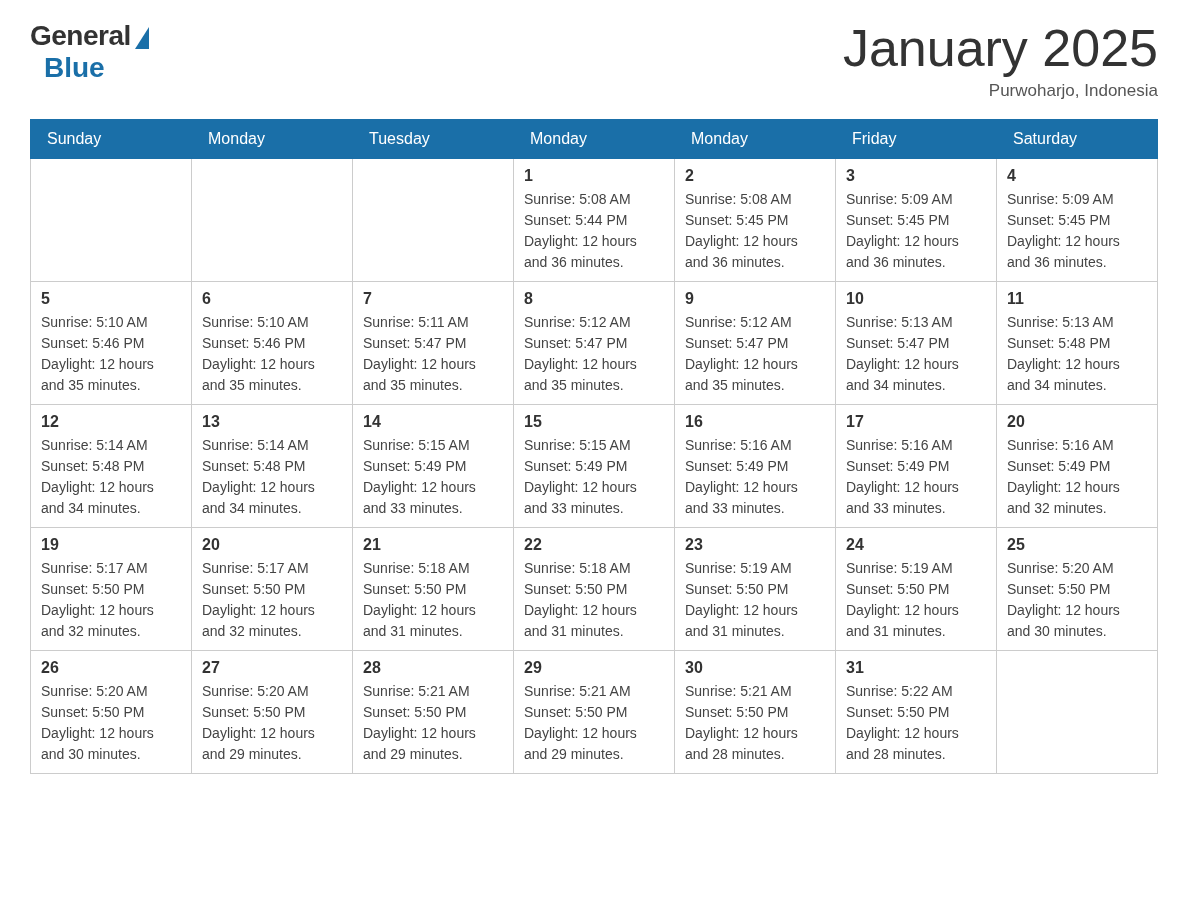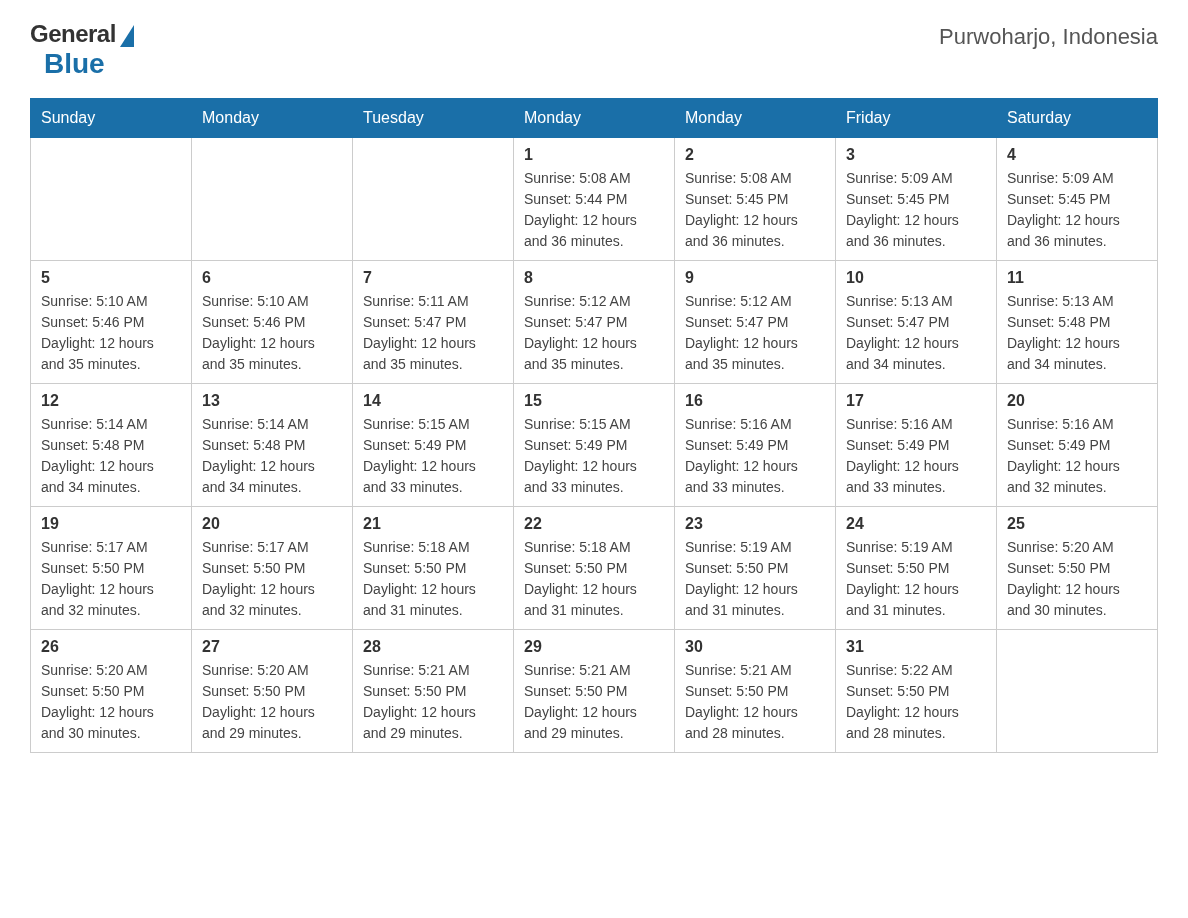--- a/index.html
+++ b/index.html
@@ -20,21 +20,21 @@
     .logo {
       display: flex;
       flex-direction: column;
       align-items: flex-start;
     }
     .logo-top {
       display: flex;
       align-items: center;
     }
     .logo-general {
-      font-size: 24px;
+      font-size: 28px;
       font-weight: bold;
       color: #333;
       letter-spacing: -0.5px;
       text-align: center;
     }
     .logo-triangle {
       width: 0;
       height: 0;
       border-left: 14px solid transparent;
       border-bottom: 22px solid #1a6fa8;
@@ -50,35 +50,35 @@
     .title-section {
       text-align: right;
     }
     .month-title {
       font-size: 52px;
       font-weight: normal;
       color: #333;
       line-height: 1.1;
     }
     .location {
-      font-size: 22px;
+      font-size: 17px;
       color: #555;
       margin-top: 4px;
     }
     .calendar {
       width: 100%;
       border-collapse: collapse;
       border: 1px solid #ccc;
     }
     .calendar th {
       background-color: #1a6fa8;
       color: #fff;
       font-size: 16px;
       font-weight: normal;
-      padding: 10px 10px;
+      padding: 10px 16px;
       text-align: left;
       border: 1px solid #1a6fa8;
     }
     .calendar td {
       vertical-align: top;
       width: 14.28%;
       border: 1px solid #ccc;
       padding: 8px 10px;
       min-height: 110px;
       font-size: 13px;
@@ -105,20 +105,21 @@
 
 <div class="header">
   <div class="logo">
     <div class="logo-top">
       <span class="logo-general">General</span>
       <div class="logo-triangle"></div>
     </div>
     <span class="logo-blue">Blue</span>
   </div>
   <div class="title-section">
+    <div class="month-title">January 2025</div>
     <div class="location">Purwoharjo, Indonesia</div>
   </div>
 </div>
 
 <table class="calendar">
   <thead>
     <tr>
     <th>Sunday</th>
         <th>Monday</th>
         <th>Tuesday</th>

